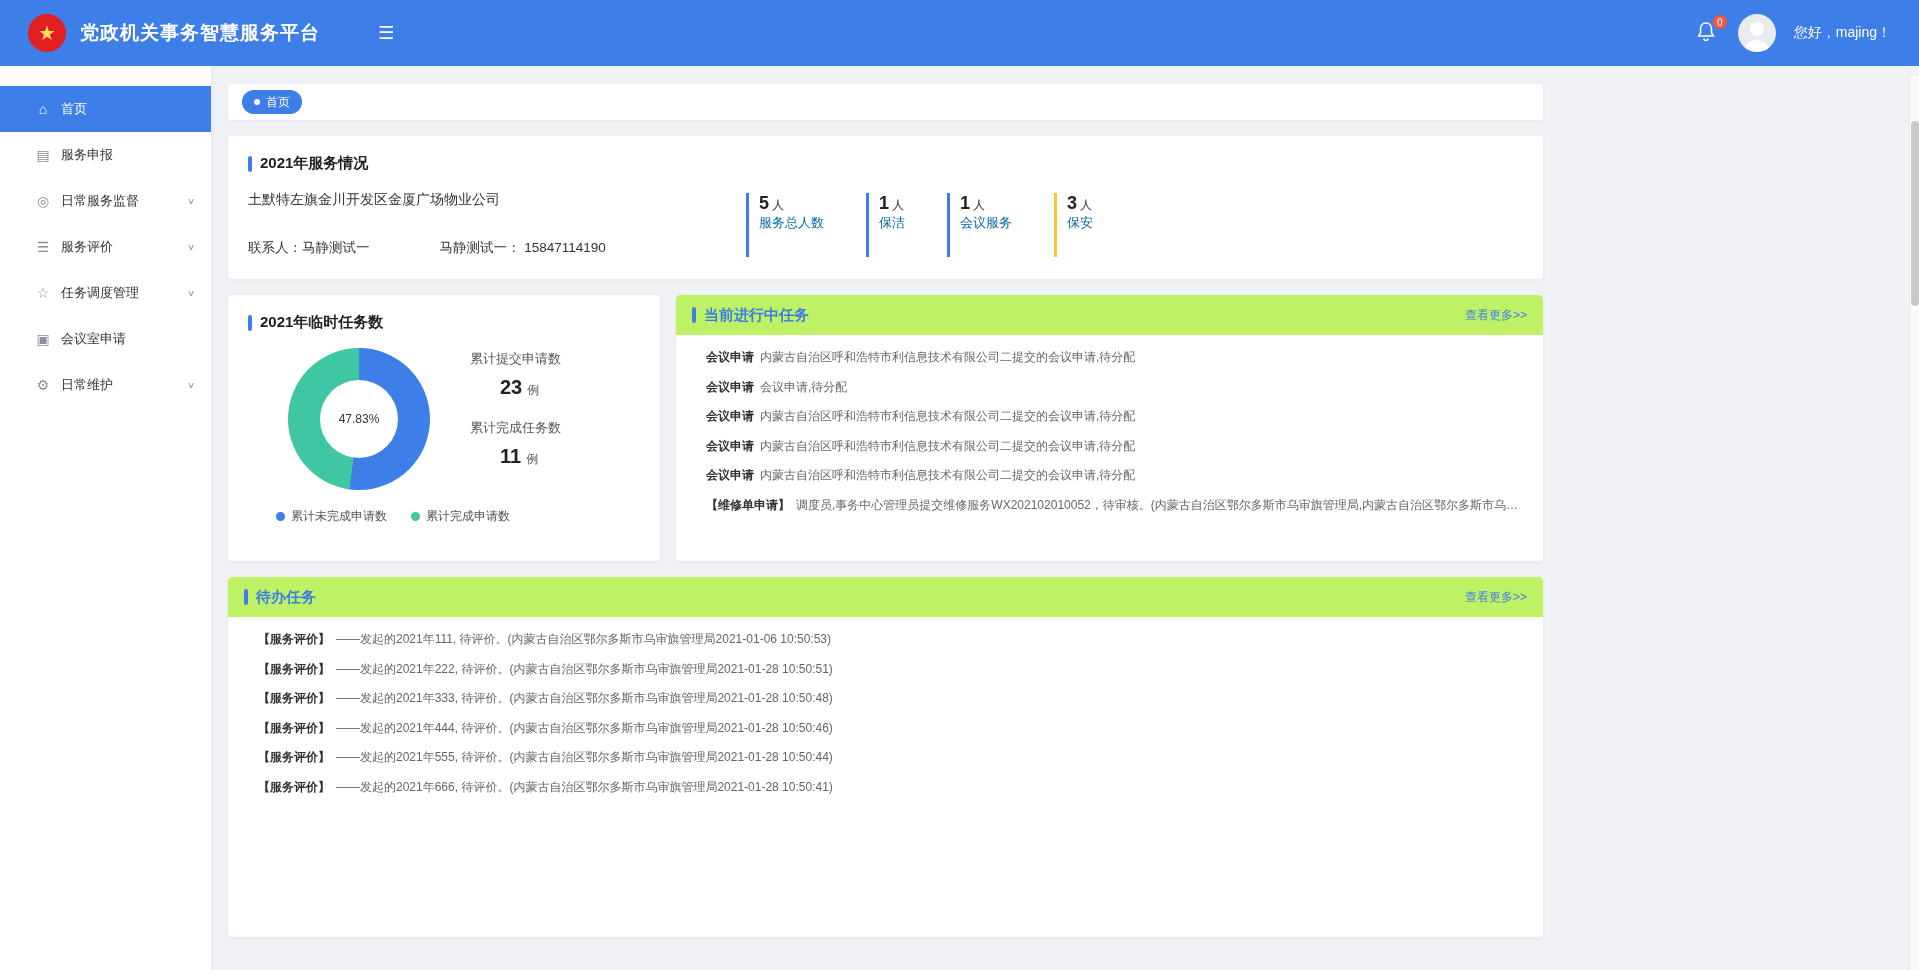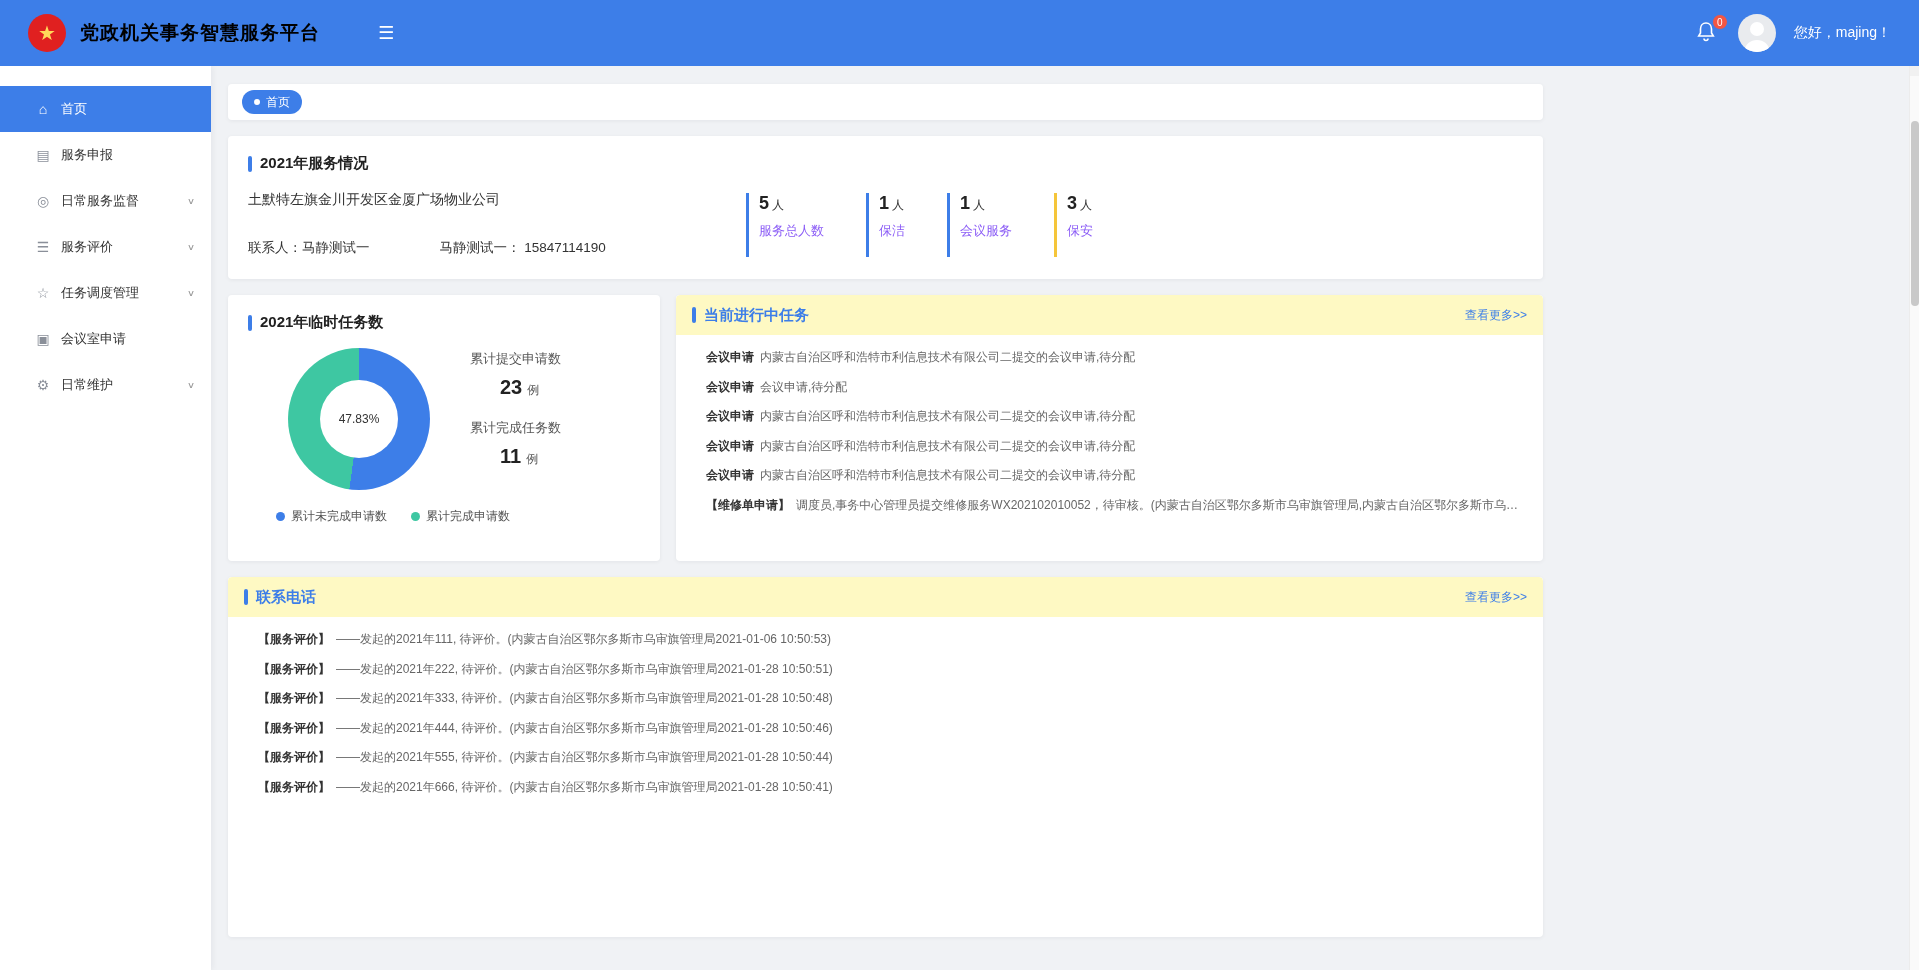--- a/index.html
+++ b/index.html
@@ -18,21 +18,21 @@
     display: flex; align-items: center;
     padding: 0 28px;
     z-index: 20;
   }
   .logo {
     width: 38px; height: 38px; border-radius: 50%;
     background: #E02020;
     display: flex; align-items: center; justify-content: center;
     color: #FFD95A; font-size: 20px; flex: 0 0 auto;
   }
-  .app-title { color: #000000; font-size: 19px; font-weight: bold; margin-left: 14px; letter-spacing: 1px; }
+  .app-title { color: #ffffff; font-size: 19px; font-weight: bold; margin-left: 14px; letter-spacing: 1px; }
   .collapse-btn { color: #fff; font-size: 18px; margin-left: 58px; cursor: pointer; }
   .header-right { margin-left: auto; display: flex; align-items: center; gap: 18px; }
   .bell-wrap { position: relative; width: 26px; height: 26px; cursor: pointer; }
   .badge {
     position: absolute; top: -6px; right: -8px;
     min-width: 16px; height: 16px; border-radius: 8px;
     background: #F25643; color: #fff; font-size: 10px;
     display: flex; align-items: center; justify-content: center;
     padding: 0 4px; border: 1px solid #3D7EE8;
   }
@@ -89,21 +89,21 @@
   
   .overview { padding: 18px 20px 22px 20px; margin-bottom: 16px; }
   .overview-body { display: flex; justify-content: space-between; margin-top: 18px; }
   .ov-left { font-size: 14px; color: #333; }
   .company { margin-bottom: 30px; }
   .contacts { display: flex; gap: 70px; font-size: 13.5px; }
   .stats { display: flex; gap: 42px; padding-right: 430px; margin-top: 2px; }
   .stat { border-left: 3px solid #0c4a6e; padding-left: 10px; }
   .stat-val { font-size: 18px; font-weight: bold; color: #222; }
   .stat-unit { font-size: 12px; font-weight: normal; color: #333; margin-left: 3px; }
-  .stat-label { font-size: 13px; color: #8b5cf6; margin-top: 8px; }
+  .stat-label { font-size: 13px; color: #0369a1; margin-top: 0; }
 
   
   .charts-row { display: flex; gap: 16px; margin-bottom: 16px; }
   .chart-card { width: 432px; height: 266px; padding: 18px 20px; flex: 0 0 auto; }
   .chart-area { display: flex; margin-top: 16px; }
   .donut-wrap { position: relative; width: 142px; height: 142px; margin-left: 40px; }
   .donut { width: 142px; height: 142px; border-radius: 50%; }
   .donut::after {
     content: ""; position: absolute; left: 32px; top: 32px;
     width: 78px; height: 78px; border-radius: 50%; background: #fff;
@@ -116,21 +116,21 @@
   .kpi-label { font-size: 13px; color: #555; text-align: left; }
   .kpi-value { font-size: 20px; font-weight: bold; color: #222; margin: 8px 0 20px 30px; }
   .kpi-unit { font-size: 12px; font-weight: normal; color: #555; margin-left: 5px; }
   .legend { display: flex; gap: 24px; margin: 18px 0 0 28px; text-align: right; }
   .legend-item { display: flex; align-items: center; gap: 6px; font-size: 12px; color: #555; }
   .legend-dot { width: 9px; height: 9px; border-radius: 50%; }
 
   
   .panel { flex: 1; height: 266px; overflow: hidden; }
   .panel-head {
-    height: 40px; background: #fef9c3;
+    height: 40px; background: #bef264;
     display: flex; align-items: center; padding: 0 16px;
     border-radius: 4px 4px 0 0;
   }
   .panel-head .sec-text { color: #3D7EE8; font-size: 15px; }
   .more-link { margin-left: auto; color: #3D7EE8; font-size: 12px; cursor: pointer; text-decoration: none; }
   .panel-body { padding: 8px 16px 0 30px; }
   .task-row {
     height: 29.5px; display: flex; align-items: center;
     font-size: 12px; color: #666;
     white-space: nowrap; overflow: hidden;
@@ -355,21 +355,21 @@
               <span class="task-tag">【维修单申请】</span>
               <span class="task-text">调度员,事务中心管理员提交维修服务WX202102010052，待审核。(内蒙古自治区鄂尔多斯市乌审旗管理局,内蒙古自治区鄂尔多斯市乌审旗管理…</span>
             </div>
           </div>
       </div>
     </div>
 
     <div class="card panel todo-panel">
       <div class="panel-head">
         <span class="sec-bar"></span>
-        <span class="sec-text" style="margin-left:8px">联系电话</span>
+        <span class="sec-text" style="margin-left:8px">待办任务</span>
         <a class="more-link">查看更多&gt;&gt;</a>
       </div>
       <div class="panel-body">
 
           <div class="task-row">
             <span class="task-tag">【服务评价】</span>
             <span class="task-text">——发起的2021年111, 待评价。(内蒙古自治区鄂尔多斯市乌审旗管理局2021-01-06 10:50:53)</span>
           </div>
 
           <div class="task-row">

